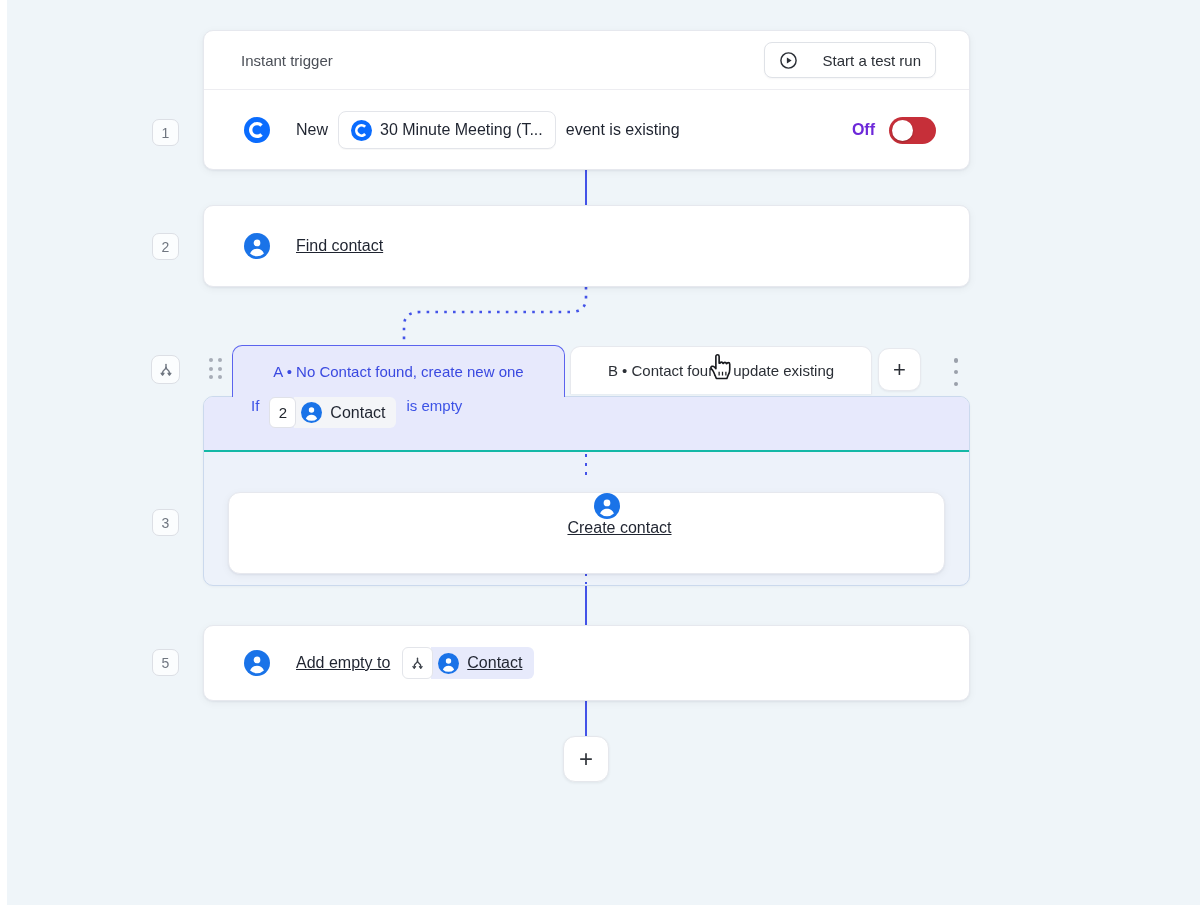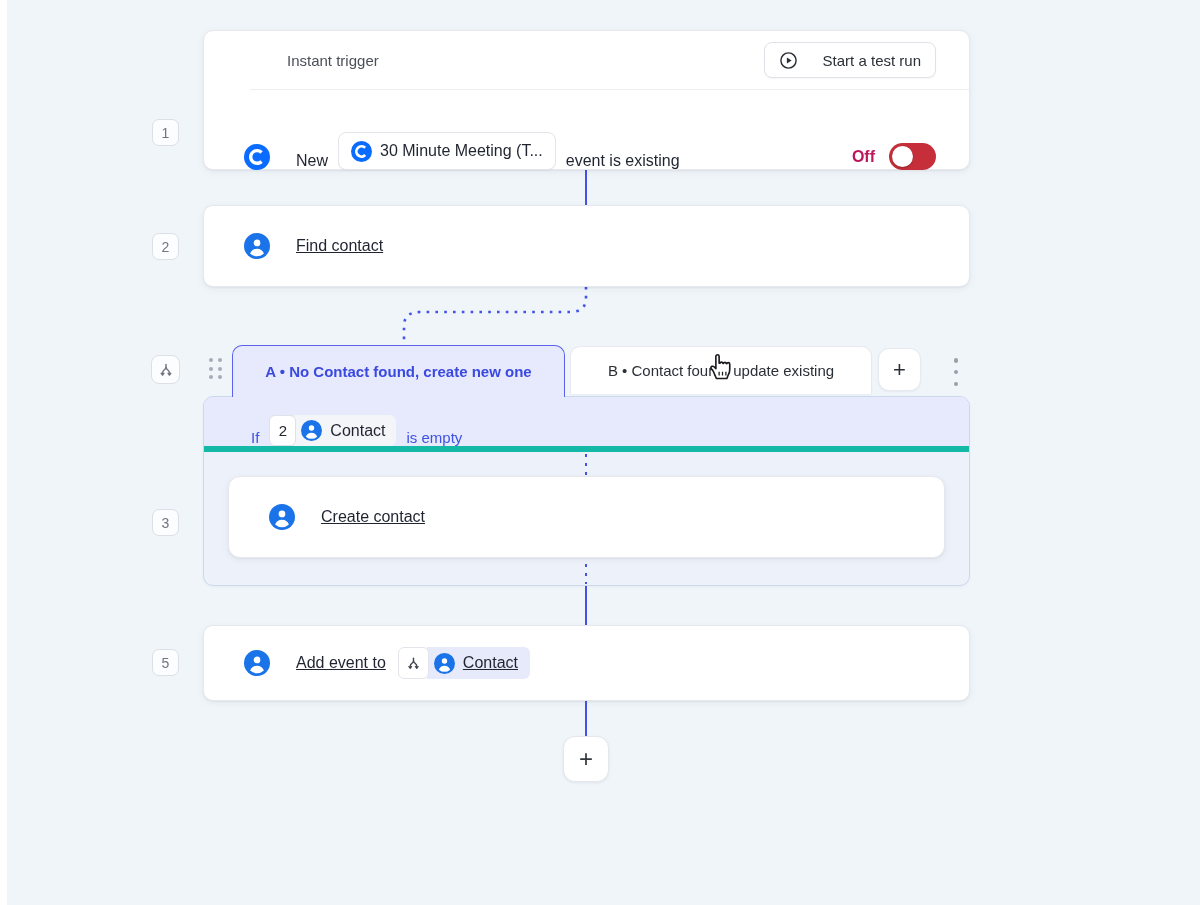--- a/index.html
+++ b/index.html
@@ -41,82 +41,81 @@
     position:absolute; left:584.5px; width:2.5px;
     background:repeating-linear-gradient(to bottom,#4353e8 0 3px,transparent 3px 9px);
   }
 
   
   .trigger-card { left:203px; top:30px; width:767px; height:140px; }
   .trigger-header {
     height:59px; display:flex; align-items:center;
     padding:0 33px 0 37px;
     border-bottom:1px solid #ededf1;
-    margin-left:46px;
   }
   .trigger-header-label { font-size:15px; color:#4b4f57; }
   .spacer { flex:1; }
   .test-run-btn {
     display:flex; align-items:center; gap:25px;
     background:#fff; border:1px solid #dfe2e7; border-radius:8px;
     height:36px; padding:0 14px;
     font-family:inherit; font-size:15px; color:#2b2f36; cursor:pointer;
     box-shadow:0 1px 2px rgba(16,24,40,.04);
   }
   .trigger-body {
-    height:80px; display:flex; align-items:flex-end;
+    height:80px; display:flex; align-items:center;
     padding:0 33px 0 40px; font-size:16px; color:#1f2430;
   }
   .app-icon { width:26px; height:26px; flex:0 0 auto; display:inline-flex; }
   .app-icon svg { width:100%; height:100%; }
   .app-icon.small { width:21px; height:21px; }
   .trigger-body .txt { margin-left:26px; }
   .event-chip {
     display:inline-flex; align-items:center; gap:8px;
     border:1px solid #e3e5ea; border-radius:8px;
     background:#fff; height:38px; padding:0 12px;
     margin:0 10px; cursor:pointer;
     box-shadow:0 1px 1px rgba(16,24,40,.03);
     font-size:16px; color:#1f2430; white-space:nowrap;
   }
   .toggle-wrap { margin-left:auto; display:flex; align-items:center; gap:14px; }
-  .toggle-label { font-size:16px; font-weight:700; color:#be185d; }
+  .toggle-label { font-size:16px; font-weight:700; color:#6d28d9; }
   .toggle {
     width:47px; height:27px; border-radius:14px; background:#c62f39;
     position:relative; cursor:pointer; flex:0 0 auto;
   }
   .toggle .knob {
     position:absolute; left:3px; top:3px; width:21px; height:21px;
     border-radius:50%; background:#fff;
     box-shadow:0 1px 2px rgba(0,0,0,.25);
   }
 
   
   .step-card { display:flex; align-items:center; padding-left:40px; font-size:16px; color:#1f2430;text-decoration:underline; }
   .step-card .label { margin-left:26px; }
   .find-card  { left:203px; top:205px; width:767px; height:82px; }
-  .create-card{ left:228px; top:476px; width:717px; height:82px; border-radius:12px; }
+  .create-card{ left:228px; top:492px; width:717px; height:82px; border-radius:12px;flex-direction:column; }
   .label-card { left:203px; top:625px; width:767px; height:76px; }
 
   
   .drag-handle {
     position:absolute; left:209px; top:358px;
     display:grid; grid-template-columns:4px 4px; grid-auto-rows:4px;
     gap:4.5px; cursor:grab;
   }
   .drag-handle i { background:#a7adb7; border-radius:50%; }
   .tab {
     position:absolute; display:flex; align-items:center; justify-content:center;
     font-size:15px; white-space:nowrap; cursor:pointer;
     border-radius:10px 10px 0 0;
   }
   .tab-a {
     left:232px; top:345px; width:333px; height:52px;
     background:#e7e9fc; border:1.5px solid #5b63ee; border-bottom:none;
-    color:#3a49e0; font-weight:700; z-index:3;
+    color:#3a49e0; font-weight:400; z-index:3;
   }
   .tab-b {
     left:570px; top:346px; width:302px; height:48px;
     background:#fff; border:1px solid #e7e9ee; border-bottom:none;
     color:#2b2f36; font-weight:500;
     box-shadow:0 1px 2px rgba(16,24,40,.04);
   }
   .add-tab-btn {
     position:absolute; left:878px; top:348px; width:43px; height:43px;
     background:#fff; border:1px solid #e7e9ee; border-radius:11px;
@@ -132,23 +131,23 @@
   .kebab i { width:4.5px; height:4.5px; border-radius:50%; background:#9aa0ab; }
 
   
   .branch-panel {
     position:absolute; left:203px; top:396px; width:767px; height:190px;
     background:#edf2fa; border:1px solid #cbd9ed; border-radius:10px;
     box-shadow:0 1px 3px rgba(16,24,40,.04);
     z-index:1;
   }
   .condition-bar {
-    height:55px; background:#e7e9fc; border-bottom:6px solid #14b8a6;
+    height:55px; background:#e7e9fc; border-bottom:2px solid #14b8a6;
     border-radius:9px 9px 0 0;
-    display:flex; align-items:flex-end; padding-left:47px;
+    display:flex; align-items:flex-start; padding-left:47px;
     font-size:15px;
   }
   .cond-blue { color:#3c52e6; font-weight:500; }
   .cond-chip { display:flex; align-items:stretch; margin:0 10px; height:31px; }
   .cond-step-ref {
     width:27px; background:#fff; border:1px solid #e0e2e8; border-radius:6px;
     display:flex; align-items:center; justify-content:center;
     font-size:15px; color:#22262e; z-index:1;
   }
   .cond-field {
@@ -343,21 +342,21 @@
   </div>
 
   <div class="card step-card label-card">
     <span class="app-icon">
       <svg viewBox="0 0 24 24">
           <circle cx="12" cy="12" r="12" fill="#1a73e8"></circle>
           <circle cx="12" cy="9.2" r="3.1" fill="#fff"></circle>
           <path d="M5.6 19c1-2.9 3.4-4.5 6.4-4.5s5.4 1.6 6.4 4.5a9.4 9.4 0 0 1-12.8 0z" fill="#fff"></path>
         </svg>
     </span>
-    <span class="label">Add event to</span>
+    <span class="label">Add empty to</span>
     <span class="ref-group">
       <span class="branch-ref-box">
         <span class="icon-inline">
           <svg width="17" height="17" viewBox="0 0 24 24" fill="none" stroke="#3f444c" stroke-width="1.9" stroke-linecap="round" stroke-linejoin="round">
             <path d="M12 4.5v4"></path>
               <path d="M12 8.5c0 3.2-4.6 3.4-4.6 7.2v2.5"></path>
               <path d="M12 8.5c0 3.2 4.6 3.4 4.6 7.2v2.5"></path>
             <path d="M5.6 16.4 7.4 18.6 9.2 16.4"></path>
               <path d="M14.8 16.4 16.6 18.6 18.4 16.4"></path>
           </svg>

